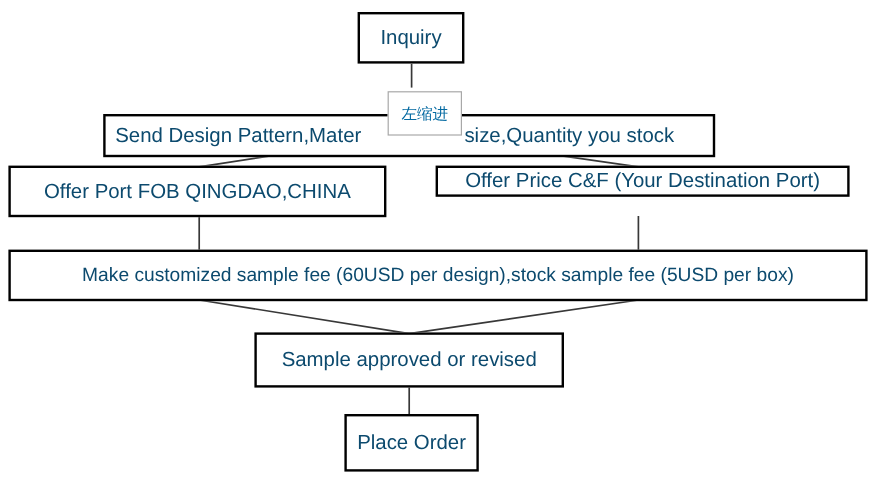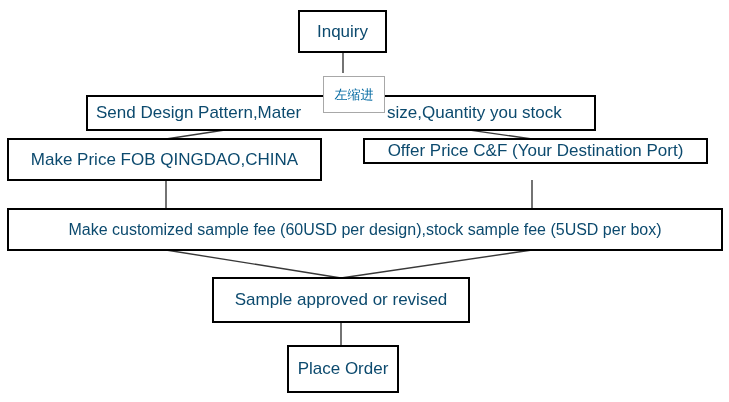--- a/index.html
+++ b/index.html
@@ -92,21 +92,21 @@
   <div id="node-inquiry" class="flow-box">
     <span>Inquiry</span>
   </div>
 
   <div id="node-send-design" class="flow-box">
     <span class="seg seg-left">Send Design Pattern,Mater</span>
     <span class="seg seg-right">size,Quantity you stock</span>
   </div>
 
   <div id="node-offer-fob" class="flow-box">
-    <span>Make Price FOB QINGDAO,CHINA</span>
+    <span>Offer Port FOB QINGDAO,CHINA</span>
   </div>
 
   <div id="node-offer-cf" class="flow-box">
     <span>Offer Price C&amp;F (Your Destination Port)</span>
   </div>
 
   <div id="node-sample-fee" class="flow-box">
     <span>Make customized sample fee (60USD per design),stock sample fee (5USD per box)</span>
   </div>
 

